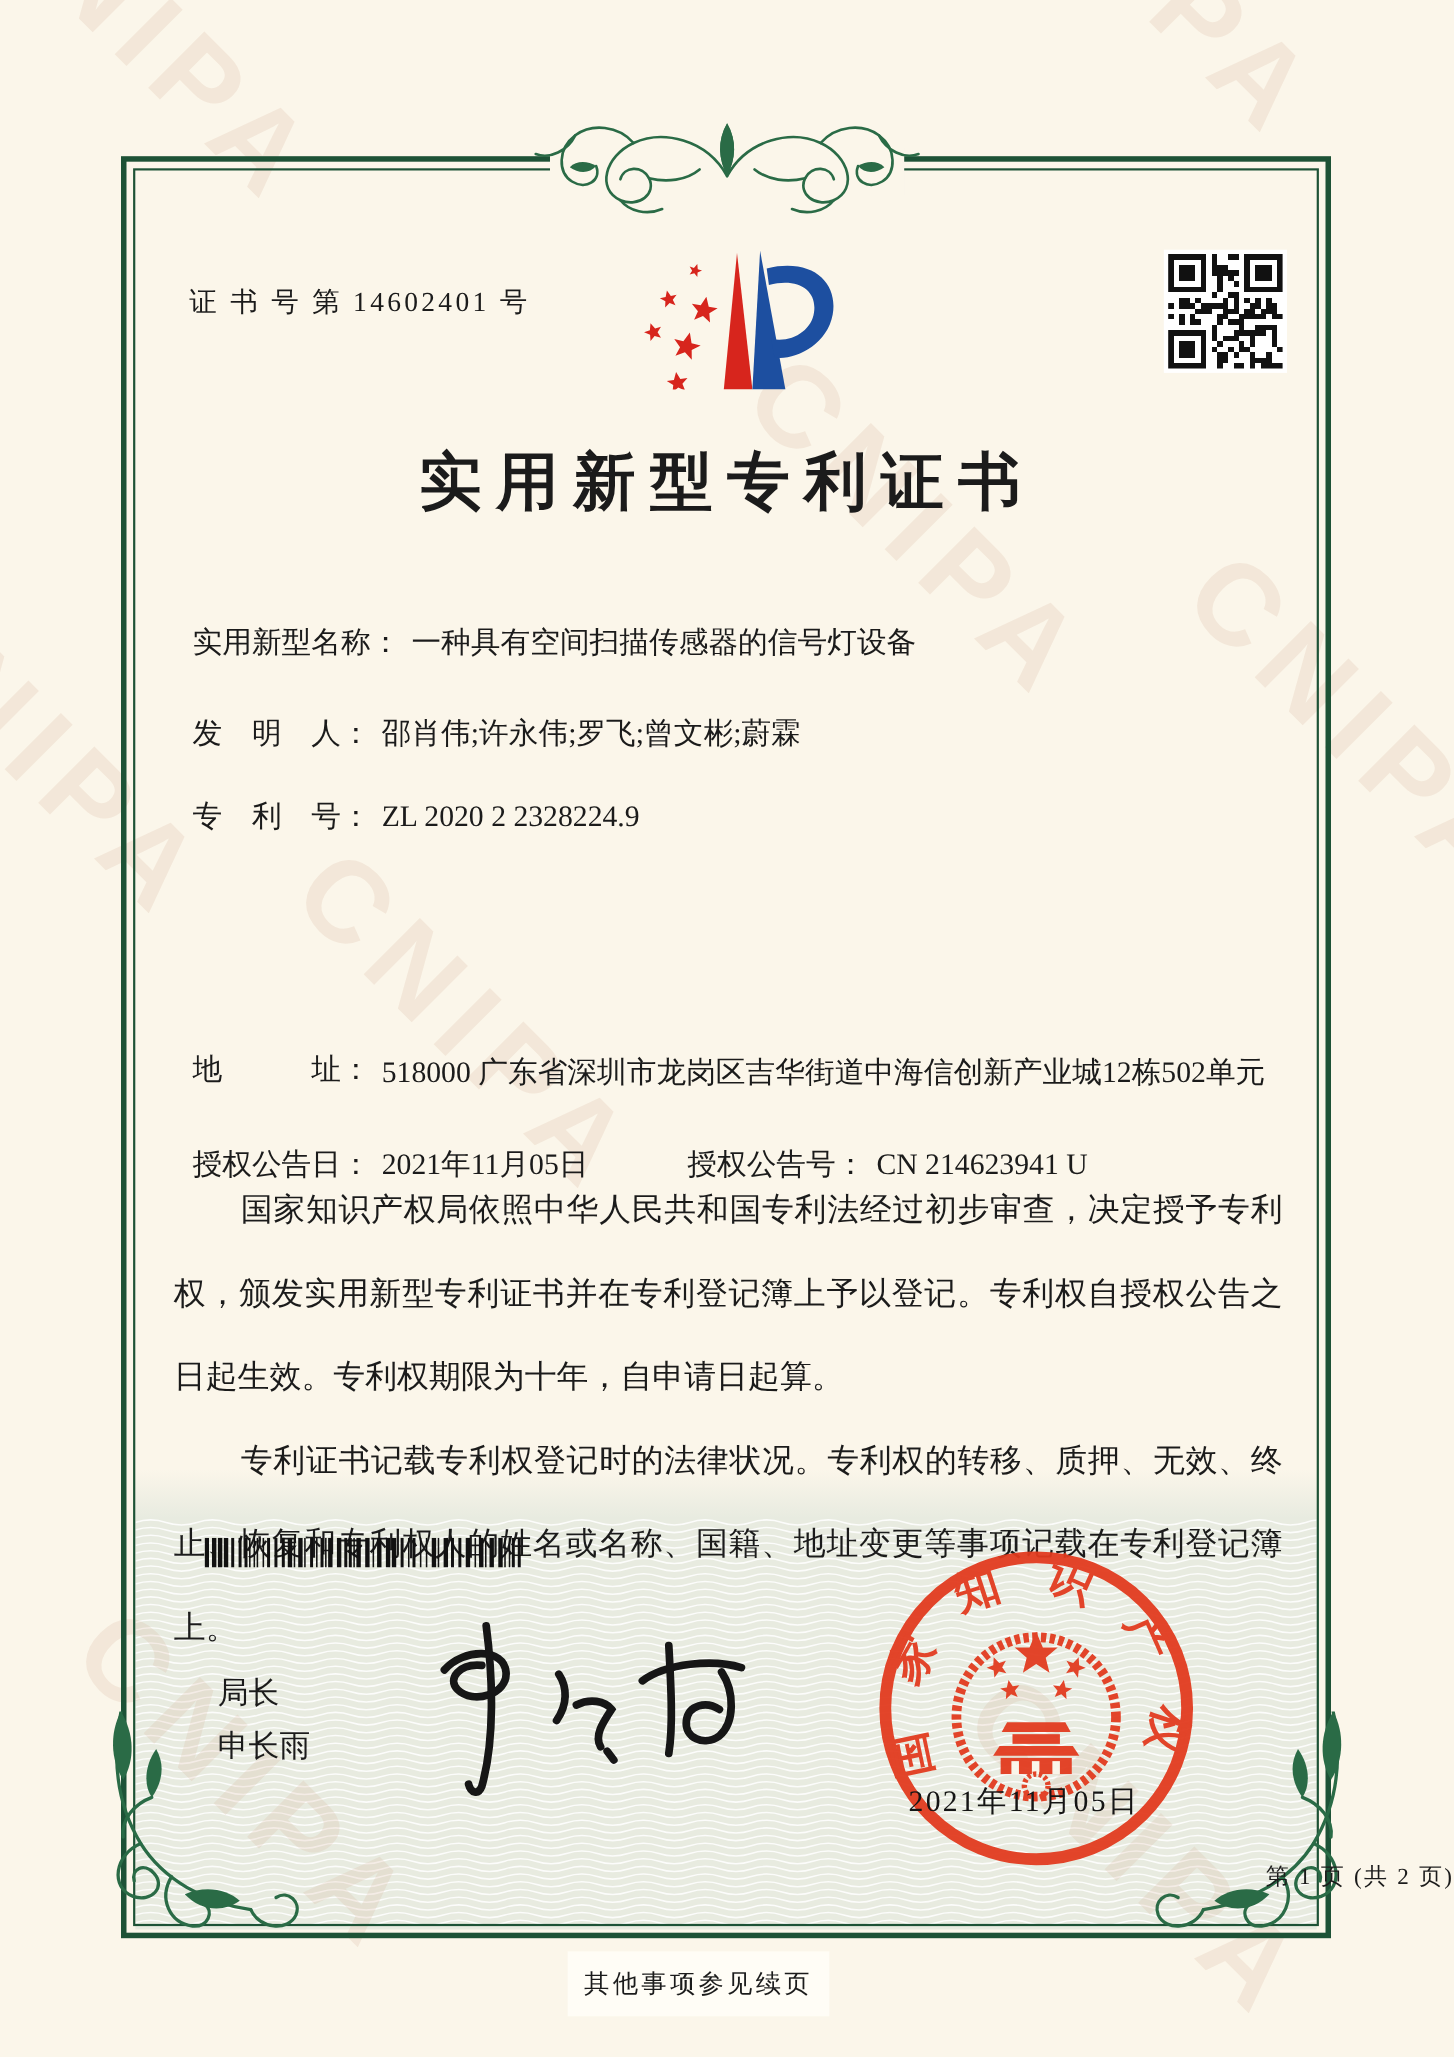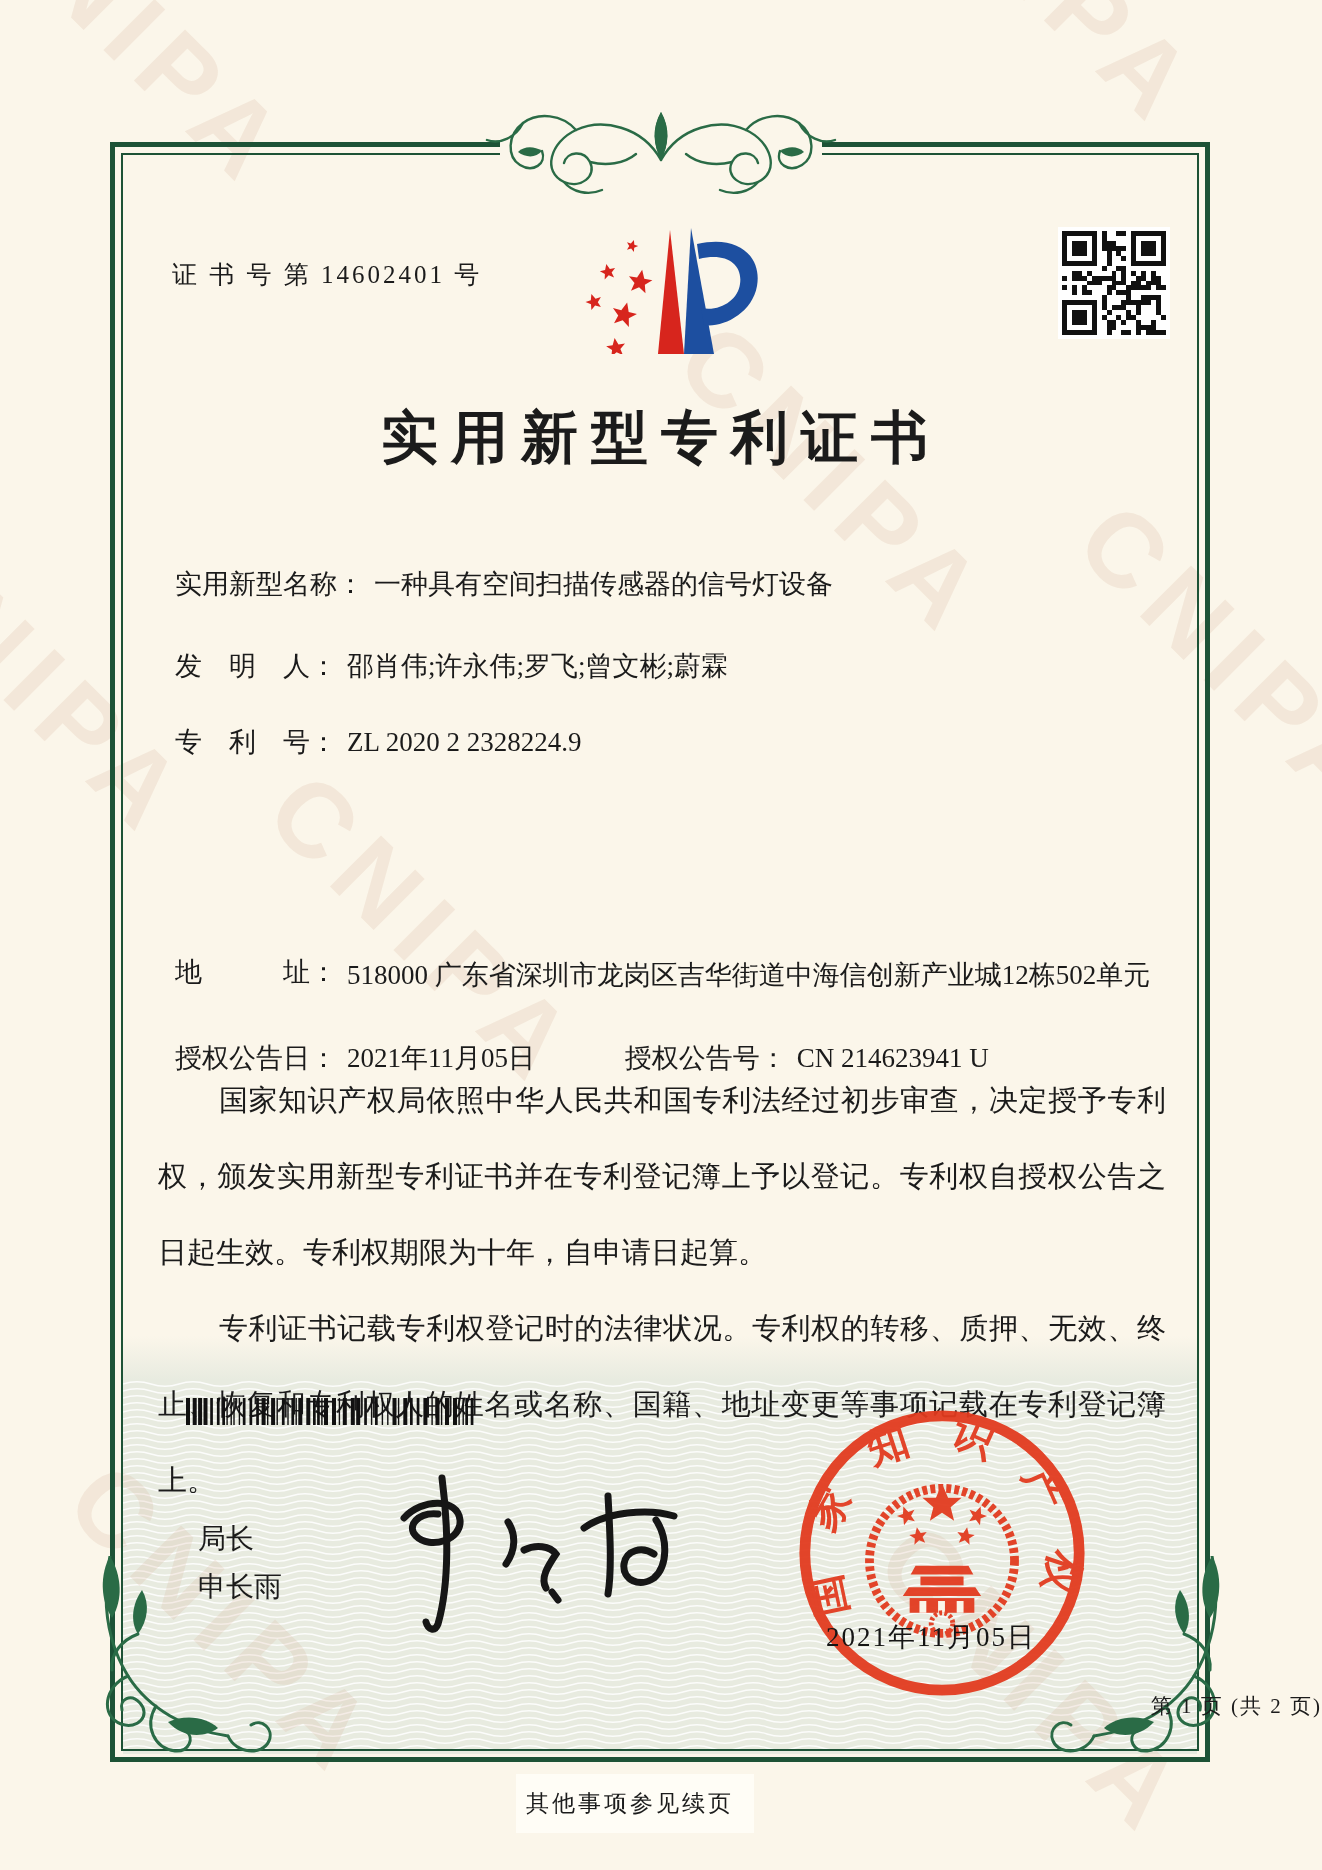--- a/index.html
+++ b/index.html
@@ -88,21 +88,21 @@
     position:absolute;left:826px;top:1619px;width:240px;
     font-size:27px;letter-spacing:2px;color:#151515;z-index:7;white-space:nowrap;
   }
   .page-info{
     position:absolute;left:0;right:0;top:1692px;text-align:right;
     font-size:21px;letter-spacing:2px;z-index:6;padding-left:36px;
   }
   .footer-note{
     position:absolute;left:516px;top:1774px;width:238px;
     background:#fffdf6;padding:14px 10px;box-sizing:border-box;
-    font-size:23px;letter-spacing:3px;z-index:4;
+    text-align:center;font-size:23px;letter-spacing:3px;z-index:4;
   }
   .ornament-top{position:absolute;left:480px;top:104px;width:362px;height:100px;z-index:4;}
   .corner{position:absolute;top:1556px;width:200px;height:210px;z-index:4;}
   .corner-left{left:74px;}
   .corner-right{left:1048px;transform:scaleX(-1);}
 </style>
 </head>
 <body>
 
 <div class="page">

